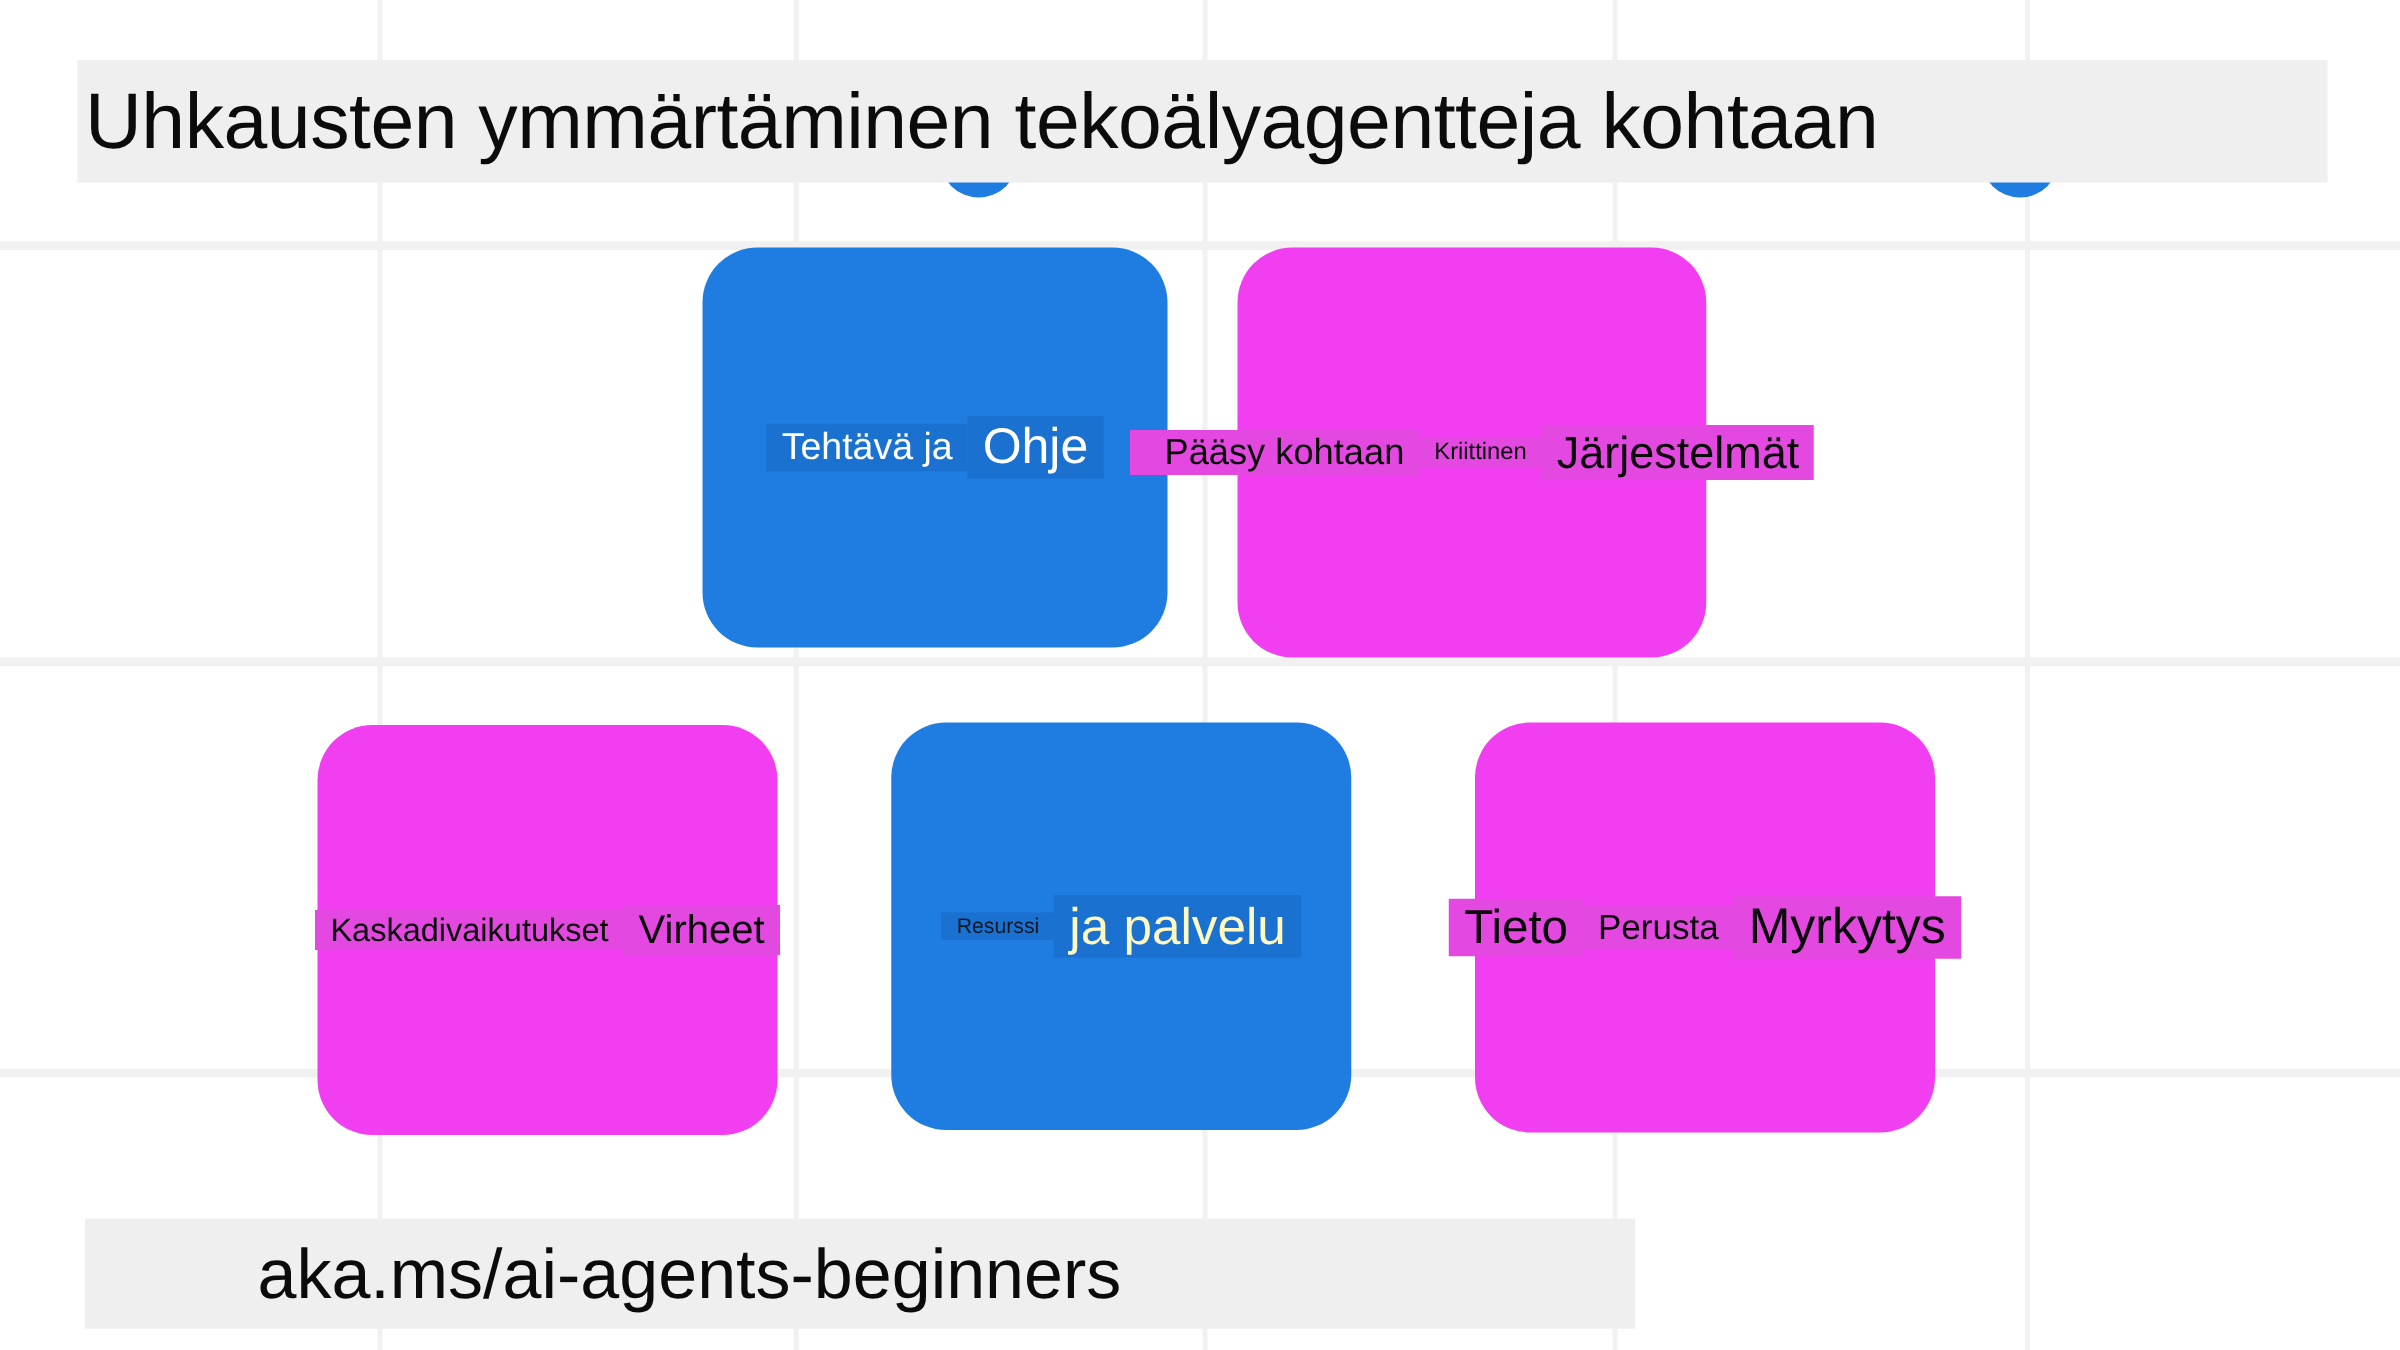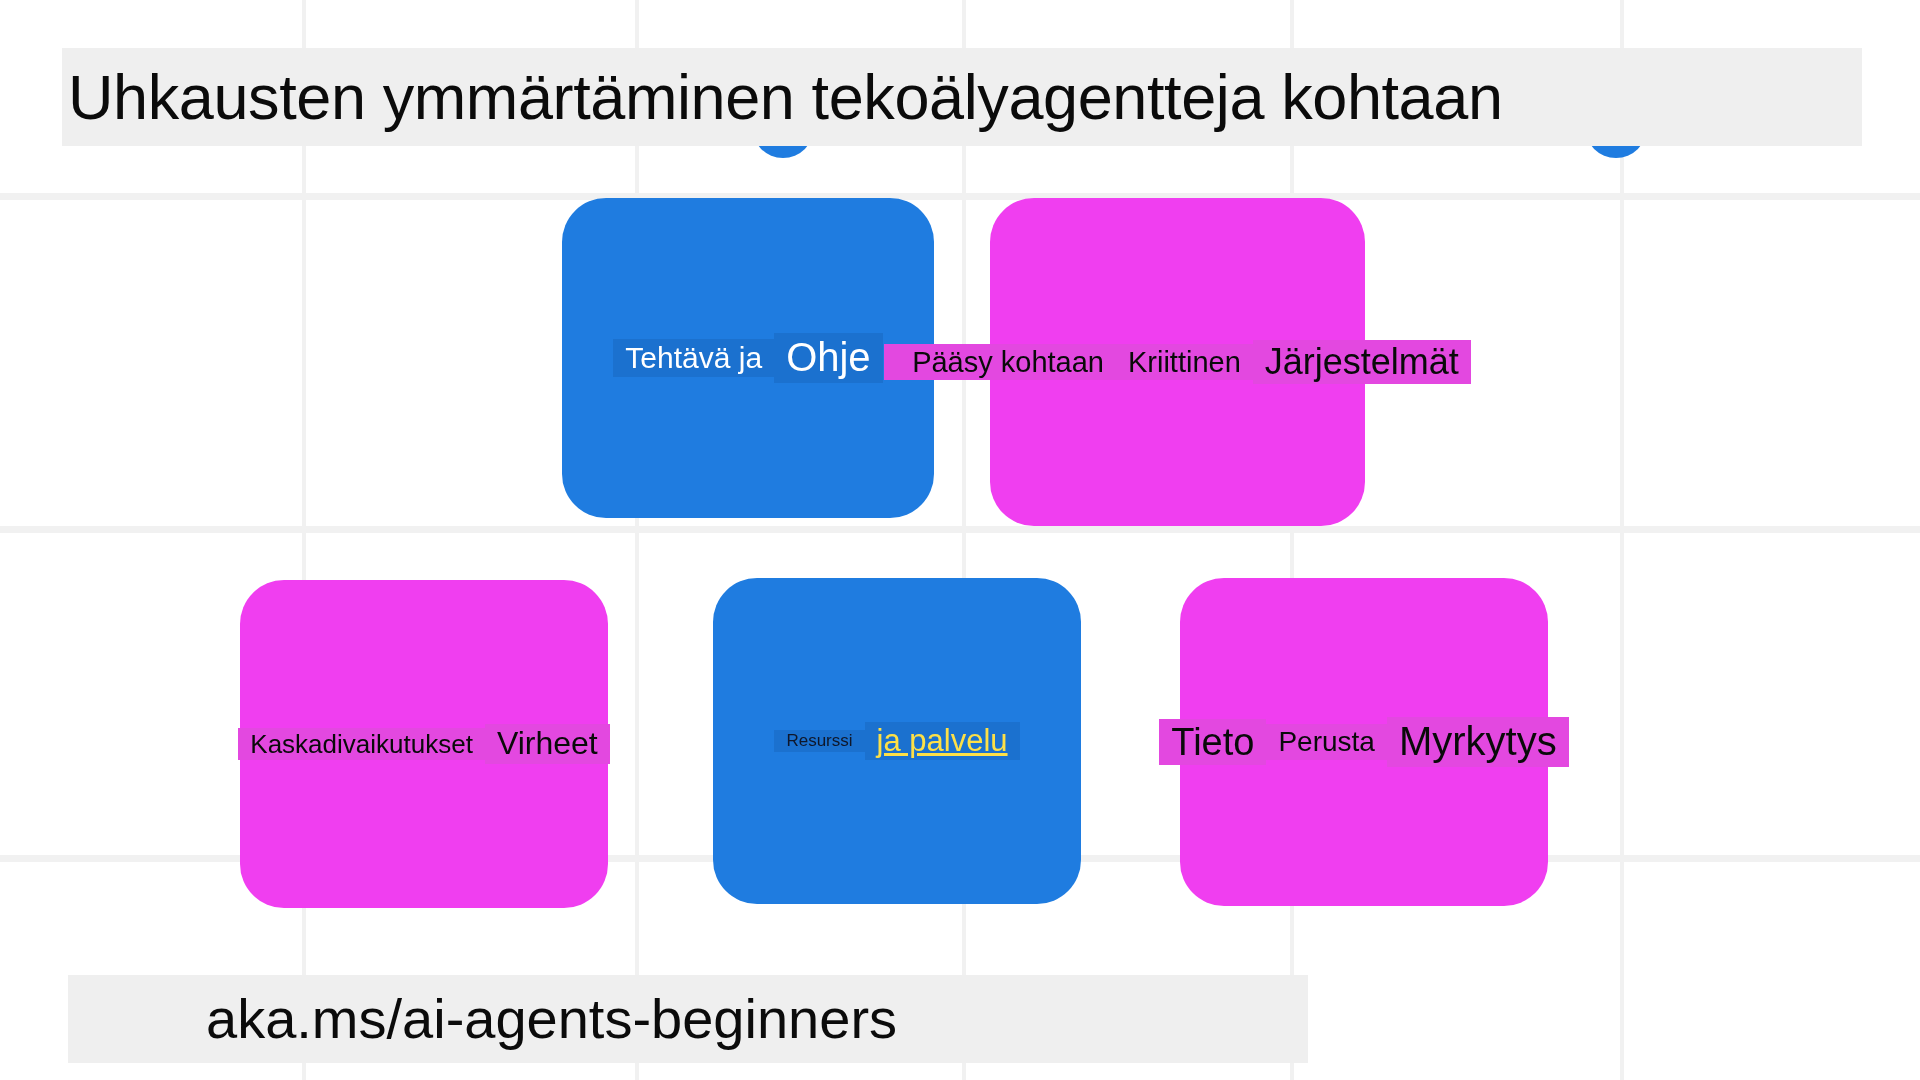--- a/index.html
+++ b/index.html
@@ -147,30 +147,30 @@
       <div class="peek-dot" style="left: 1585px; top: 96px; width: 62px; height: 62px; background: rgb(31, 124, 224);"></div>
     </div>
 
   <div id="cards-layer">
       <div class="card blue" style="left: 562px; top: 198px; width: 372px; height: 320px; background: rgb(31, 124, 224);">
         <span class="card-line" style="font-size: 30px; background: rgb(27, 113, 207); color: rgb(255, 255, 255);">Tehtävä ja</span>
         <span class="card-line" style="font-size: 40px; background: rgb(27, 113, 207); color: rgb(255, 255, 255);">Ohje</span>
       </div>
       <div class="card magenta" style="left: 990px; top: 198px; width: 375px; height: 328px; background: rgb(240, 62, 240);">
         <span class="card-line" style="font-size: 29px; background: rgb(227, 72, 224); color: rgb(10, 10, 10); padding-left: 28px;">Pääsy kohtaan</span>
-        <span class="card-line" style="font-size: 29px; background: rgb(227, 72, 224); color: rgb(10, 10, 10);">Kriittinen</span>
+        <span class="card-line" style="font-size: 19px; background: rgb(227, 72, 224); color: rgb(10, 10, 10);">Kriittinen</span>
         <span class="card-line" style="font-size: 36px; background: rgb(227, 72, 224); color: rgb(10, 10, 10);">Järjestelmät</span>
       </div>
-      <div class="card magenta" style="left: 240px; top: 580px; width: 368px; height: 328px; background: rgb(240, 62, 240);">
+      <div class="card magenta" style="left: 254px; top: 580px; width: 368px; height: 328px; background: rgb(240, 62, 240);">
         <span class="card-line" style="font-size: 26px; background: rgb(227, 72, 224); color: rgb(10, 10, 10);">Kaskadivaikutukset</span>
         <span class="card-line" style="font-size: 32px; background: rgb(227, 72, 224); color: rgb(10, 10, 10);">Virheet</span>
       </div>
       <div class="card blue" style="left: 713px; top: 578px; width: 368px; height: 326px; background: rgb(31, 124, 224);">
         <span class="card-line" style="font-size: 17px; background: rgb(27, 113, 207); color: #0f172a;">Resurssi</span>
-        <span class="card-line" style="font-size: 31px; background: rgb(27, 113, 207); color: #fde047; text-decoration: underline;">ja palvelu</span>
+        <span class="card-line" style="font-size: 41px; background: rgb(27, 113, 207); color: #fef9c3;">ja palvelu</span>
       </div>
       <div class="card magenta" style="left: 1180px; top: 578px; width: 368px; height: 328px; background: rgb(240, 62, 240);">
         <span class="card-line" style="font-size: 38px; background: rgb(227, 72, 224); color: rgb(10, 10, 10);">Tieto</span>
         <span class="card-line" style="font-size: 28px; background: rgb(227, 72, 224); color: rgb(10, 10, 10);">Perusta</span>
         <span class="card-line" style="font-size: 40px; background: rgb(227, 72, 224); color: rgb(10, 10, 10);">Myrkytys</span>
       </div>
     </div>
 
   <div class="title-banner">
     <div class="title-text">Uhkausten ymmärtäminen tekoälyagentteja kohtaan</div>

